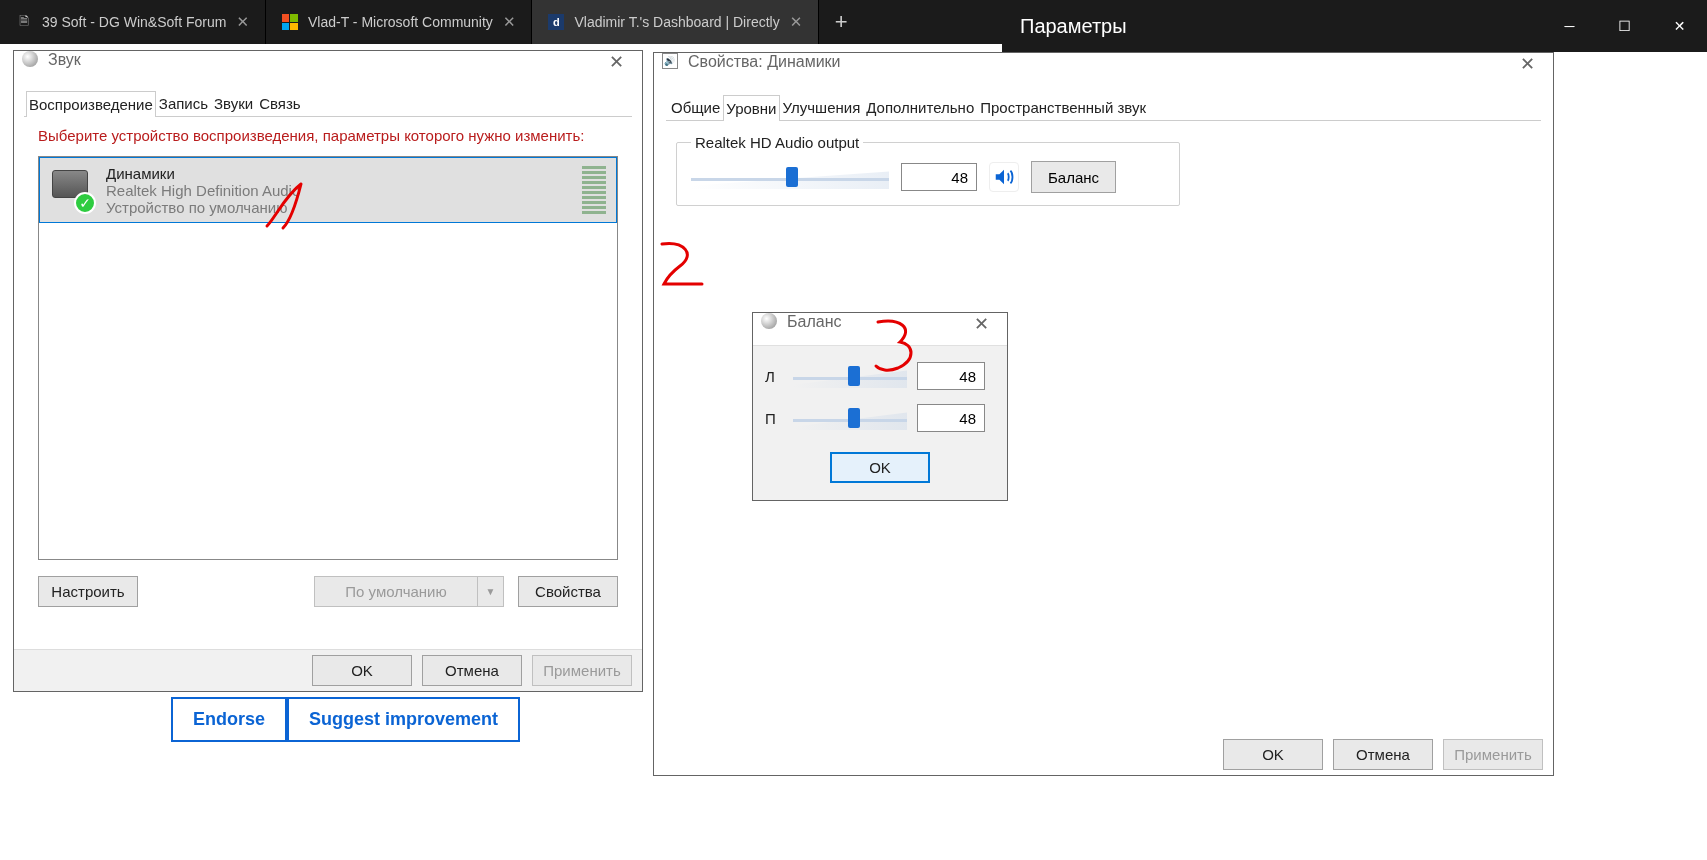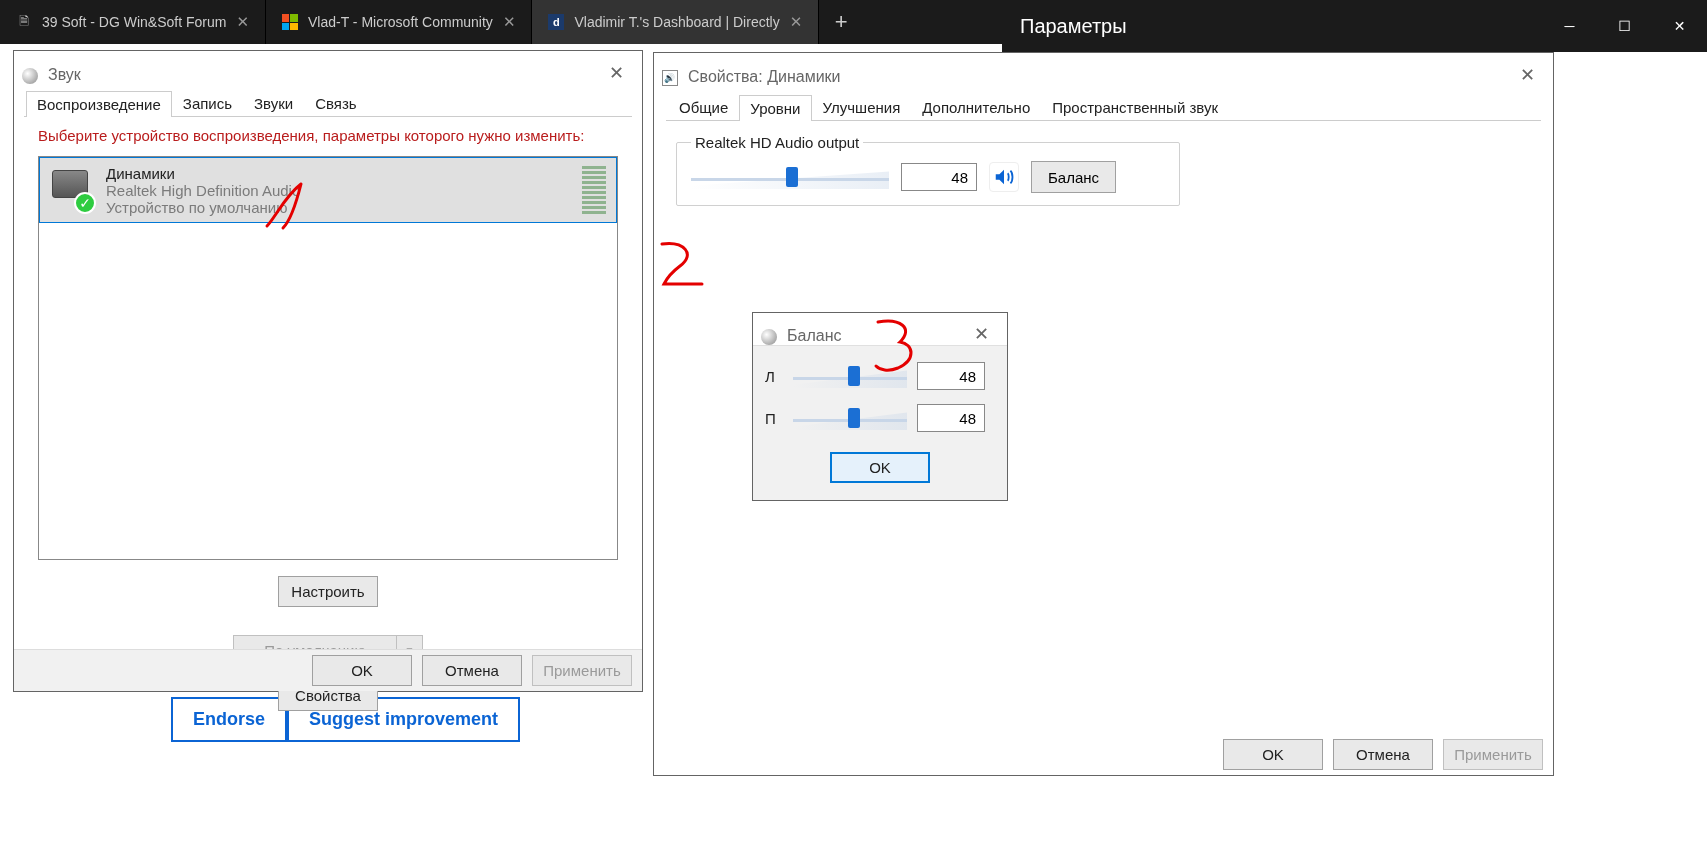--- a/index.html
+++ b/index.html
@@ -14,42 +14,42 @@
   .tab-plus { width: 44px; display: flex; align-items: center; justify-content: center; color: #ccc; font-size: 22px; }
   .tab-icon { width: 16px; height: 16px; display: flex; align-items: center; justify-content: center; font-size: 12px; }
 
   
   .settings-win { position: absolute; top: 0; left: 1002px; right: 0; height: 52px; background: #1b1b1b; color: #fff; display: flex; align-items: center; padding-left: 18px; font-size: 20px; }
   .settings-win .win-ctls { position: absolute; right: 0; top: 0; height: 52px; display: flex; }
   .settings-win .win-ctl { width: 55px; display: flex; align-items: center; justify-content: center; color: #fff; font-size: 14px; cursor: pointer; }
 
   
   .sound-dlg { position: absolute; top: 50px; left: 13px; width: 630px; height: 642px; background: #fff; border: 1px solid #646464; }
-  .dlg-titlebar { height: 33px; display: flex; align-items: flex-end; padding: 0 8px; font-size: 16px; color: #666; }
+  .dlg-titlebar { height: 33px; display: flex; align-items: flex-start; padding: 0 8px; font-size: 16px; color: #666; }
   .dlg-titlebar .t-icon { width: 16px; height: 16px; border-radius: 50%; background: radial-gradient(circle at 35% 35%, #fff, #888); margin-right: 10px; }
   .dlg-titlebar .t-close { margin-left: auto; color: #666; font-size: 18px; padding: 0 10px; cursor: pointer; }
   .dlg-body { padding: 6px 10px 0 10px; }
 
   .tabs { display: flex; border-bottom: 1px solid #ccc; padding-left: 2px; }
-  .tabs .tabbtn { padding: 4px 10px; font-size: 15px; border: 1px solid transparent; border-bottom: none; background: #fff; cursor: pointer; color: #222; }
+  .tabs .tabbtn { padding: 4px 2px; font-size: 15px; border: 1px solid transparent; border-bottom: none; background: #fff; cursor: pointer; color: #222; }
   .tabs .tabbtn.active { border-color: #ccc; background: #fff; position: relative; top: 1px; }
 
   .sound-dlg .instr { font-size: 15px; color: #b91c1c; padding: 10px 4px 12px 14px; }
   .device-list { margin: 0 14px; height: 404px; border: 1px solid #888; background: #fff; }
   .device-item { display: flex; align-items: center; height: 66px; background: #e0e0e0; border: 1px solid #0078d7; padding: 0 10px; position: relative; cursor: pointer; }
   .device-icon { width: 44px; height: 44px; position: relative; margin-right: 12px; }
   .device-icon .spk { width: 36px; height: 28px; background: linear-gradient(#888,#555); border: 1px solid #444; border-radius: 3px; position: absolute; top: 2px; left: 2px; }
   .device-icon .chk { width: 22px; height: 22px; border-radius: 50%; background: #2ecc40; border: 2px solid #fff; position: absolute; bottom: -2px; right: -2px; color: #fff; font-size: 14px; display: flex; align-items: center; justify-content: center; }
   .device-text .l1 { font-size: 15px; color: #222; }
   .device-text .l2 { font-size: 15px; color: #7b7b7b; }
   .device-text .l3 { font-size: 15px; color: #7b7b7b; }
   .level-bars { margin-left: auto; display: flex; flex-direction: column-reverse; gap: 2px; }
   .level-bars span { width: 24px; height: 3px; background: #8fb38f; }
 
-  .sound-btns { display: flex; padding: 16px 14px 0 14px; gap: 14px; align-items: center; flex-direction: column; }
+  .sound-btns { display: flex; padding: 16px 14px 0 14px; gap: 14px; align-items: center; }
   .btn { height: 31px; min-width: 100px; background: #e9e9e9; border: 1px solid #a0a0a0; font-size: 15px; color: #222; cursor: pointer; }
   .btn.disabled { color: #9a9a9a; border-color: #c0c0c0; cursor: default; }
   .btn.default-drop { width: 190px; display: flex; }
   .btn.default-drop .dd-label { flex: 1; display: flex; align-items: center; justify-content: center; color: #9a9a9a; }
   .btn.default-drop .dd-caret { width: 26px; border-left: 1px solid #c0c0c0; display: flex; align-items: center; justify-content: center; color: #9a9a9a; font-size: 10px; }
 
   .sound-footer { position: absolute; bottom: 0; left: 0; right: 0; height: 42px; border-top: 1px solid #ddd; background: #f1f1f1; display: flex; align-items: center; justify-content: flex-end; gap: 10px; padding-right: 10px; }
 
   
   .prop-dlg { position: absolute; top: 52px; left: 653px; width: 901px; height: 724px; background: #fff; border: 1px solid #646464; }

